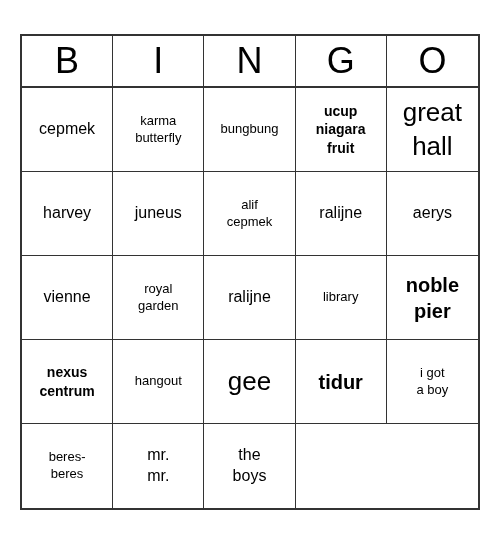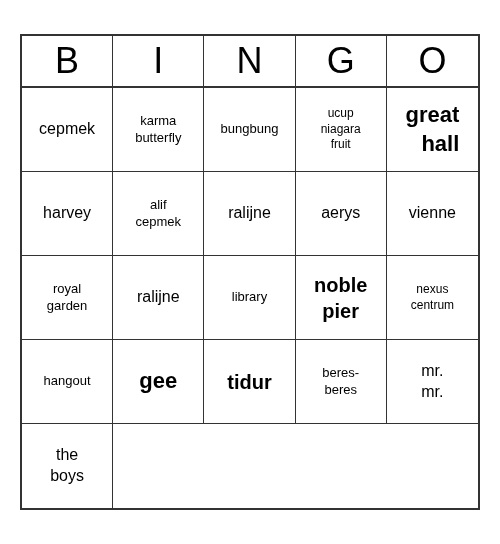--- a/index.html
+++ b/index.html
@@ -52,25 +52,25 @@
       border-right: none;
     }
     .bingo-cell:nth-child(n+21) {
       border-bottom: none;
     }
     .cell-text {
       display: block;
       word-break: break-word;
     }
     
-    .font-xl { font-size: 22px; font-weight: bold; text-align: right; }
+    .font-xl { font-size: 26px; font-weight: normal; }
     .font-lg { font-size: 20px; font-weight: bold; }
     .font-md { font-size: 16px; }
     .font-sm { font-size: 13px; }
-    .font-xs { font-size: 12px; }
+    .font-xs { font-size: 14px; font-weight: bold; }
   </style>
 </head>
 <body>
 
 <div class="bingo-card">
   <div class="bingo-header">
   <div class="bingo-header-cell">B</div>
       <div class="bingo-header-cell">I</div>
       <div class="bingo-header-cell">N</div>
       <div class="bingo-header-cell">G</div>
@@ -87,20 +87,23 @@
         <span class="cell-text font-sm">bungbung</span>
       </div>
       <div class="bingo-cell">
         <span class="cell-text font-xs">ucup<br>niagara<br>fruit</span>
       </div>
       <div class="bingo-cell">
         <span class="cell-text font-xl">great<br>hall</span>
       </div>
       <div class="bingo-cell">
         <span class="cell-text font-md">harvey</span>
+      </div>
+      <div class="bingo-cell">
+        <span class="cell-text font-md">juneus</span>
       </div>
       <div class="bingo-cell">
         <span class="cell-text font-sm">alif<br>cepmek</span>
       </div>
       <div class="bingo-cell">
         <span class="cell-text font-md">ralijne</span>
       </div>
       <div class="bingo-cell">
         <span class="cell-text font-md">aerys</span>
       </div>
@@ -125,20 +128,23 @@
       <div class="bingo-cell">
         <span class="cell-text font-sm">hangout</span>
       </div>
       <div class="bingo-cell">
         <span class="cell-text font-xl">gee</span>
       </div>
       <div class="bingo-cell">
         <span class="cell-text font-lg">tidur</span>
       </div>
       <div class="bingo-cell">
+        <span class="cell-text font-sm">i got<br>a boy</span>
+      </div>
+      <div class="bingo-cell">
         <span class="cell-text font-sm">beres-<br>beres</span>
       </div>
       <div class="bingo-cell">
         <span class="cell-text font-md">mr.<br>mr.</span>
       </div>
       <div class="bingo-cell">
         <span class="cell-text font-md">the<br>boys</span>
       </div>
     </div>
 </div>

